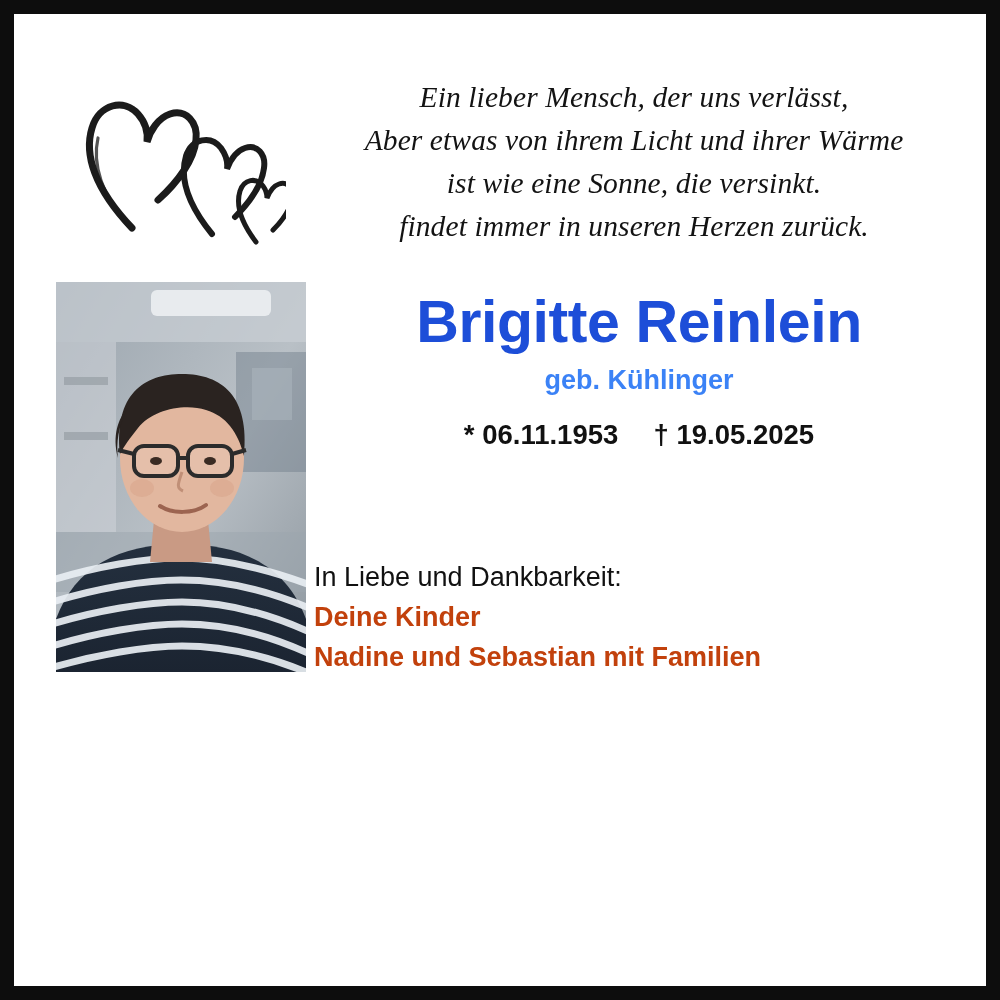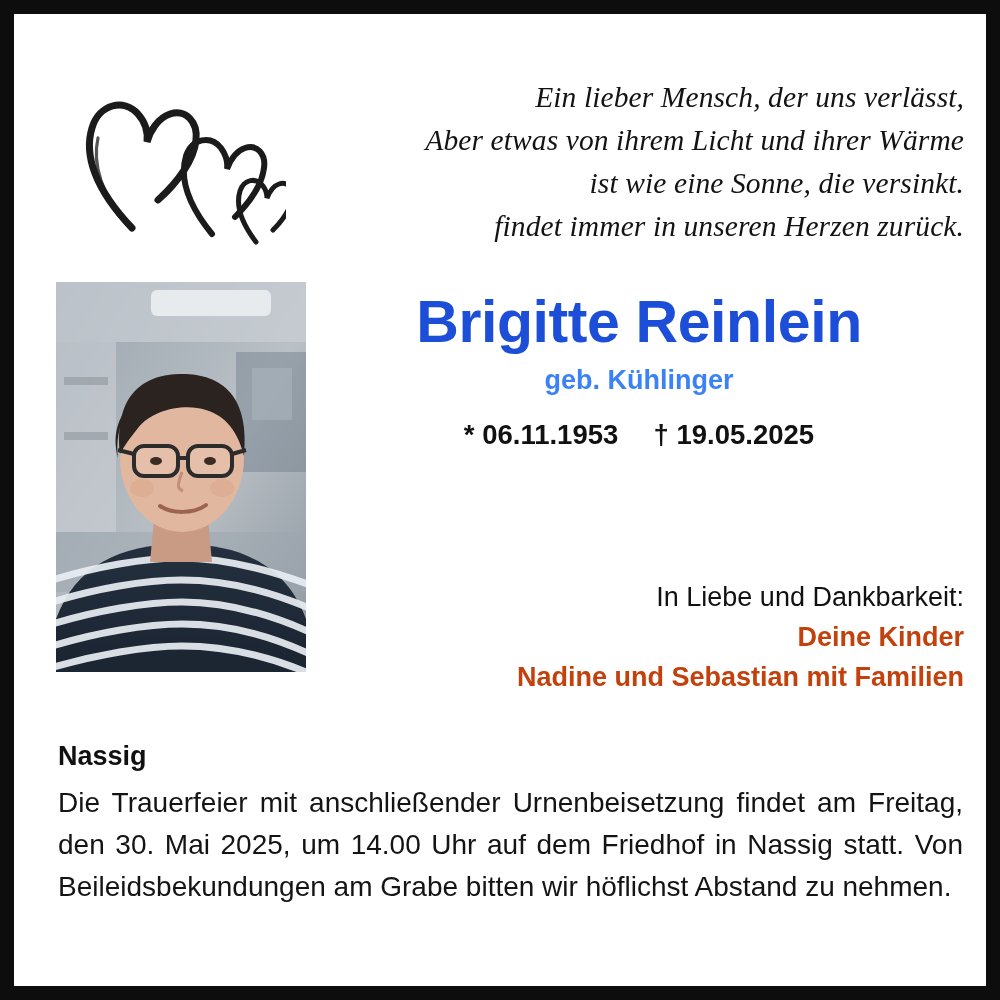--- a/index.html
+++ b/index.html
@@ -31,21 +31,21 @@
     width: 220px;
     height: 170px;
   }
 
   
   .verse {
     position: absolute;
     left: 290px;
     top: 62px;
     width: 660px;
-    text-align: right;
+    text-align: center;
     font-family: "Liberation Serif", serif;
     font-style: italic;
     font-size: 29.5px;
     line-height: 43px;
     color: #131313;
     letter-spacing: 0.1px;
   }
   .verse div { white-space: nowrap; }
 
   
@@ -90,23 +90,23 @@
     color: #111;
     line-height: 36px;
     white-space: nowrap;
   }
   .dates .sep { display: inline-block; width: 20px; }
 
   
   .family {
     position: absolute;
     left: 300px;
-    top: 563px;
+    top: 543px;
     width: 650px;
-    text-align: right;
+    text-align: left;
   }
   .family .lead {
     font-size: 27px;
     color: #111;
     line-height: 40px;
   }
   .family .strong {
     font-size: 27px;
     font-weight: bold;
     color: #c2410c;
@@ -240,18 +240,14 @@
       <span>19.05.2025</span>
     </div>
   </div>
 
   <div class="family">
     <div class="lead">In Liebe und Dankbarkeit:</div>
     <div class="strong">Deine Kinder</div>
     <div class="strong">Nadine und Sebastian mit Familien</div>
   </div>
 
-  <div class="footer">
-    <div class="place">Nassig</div>
-    <div class="service-text">Die Trauerfeier mit anschließender Urnenbeisetzung findet am Freitag, den 30. Mai 2025, um 14.00 Uhr auf dem Friedhof in Nassig statt. Von Beileidsbekundungen am Grabe bitten wir höflichst Abstand zu nehmen.</div>
-  </div>
 
 </div>
 
 </body></html>

